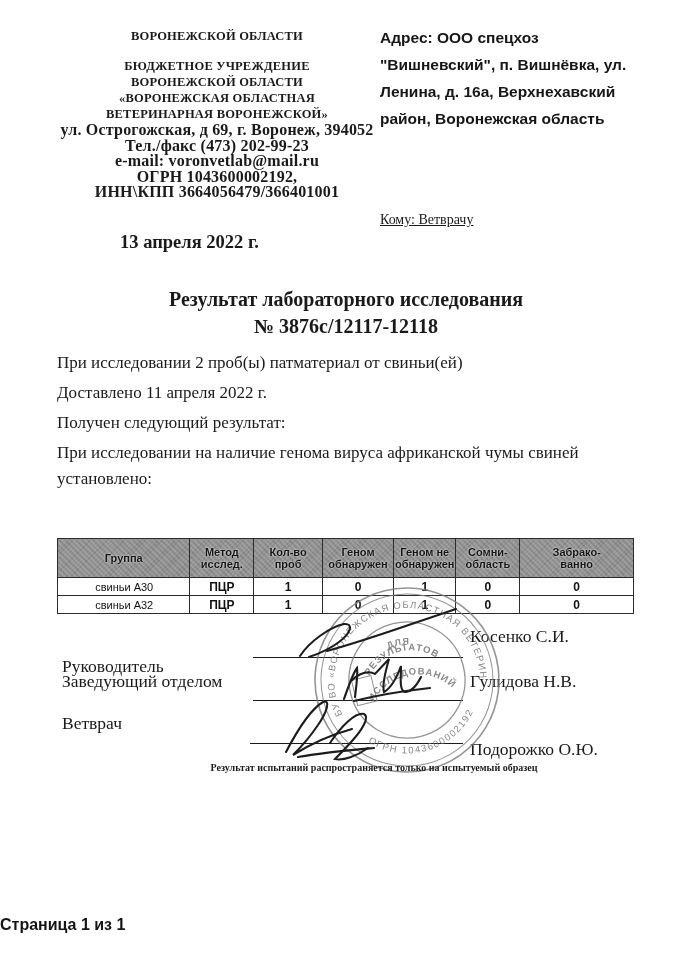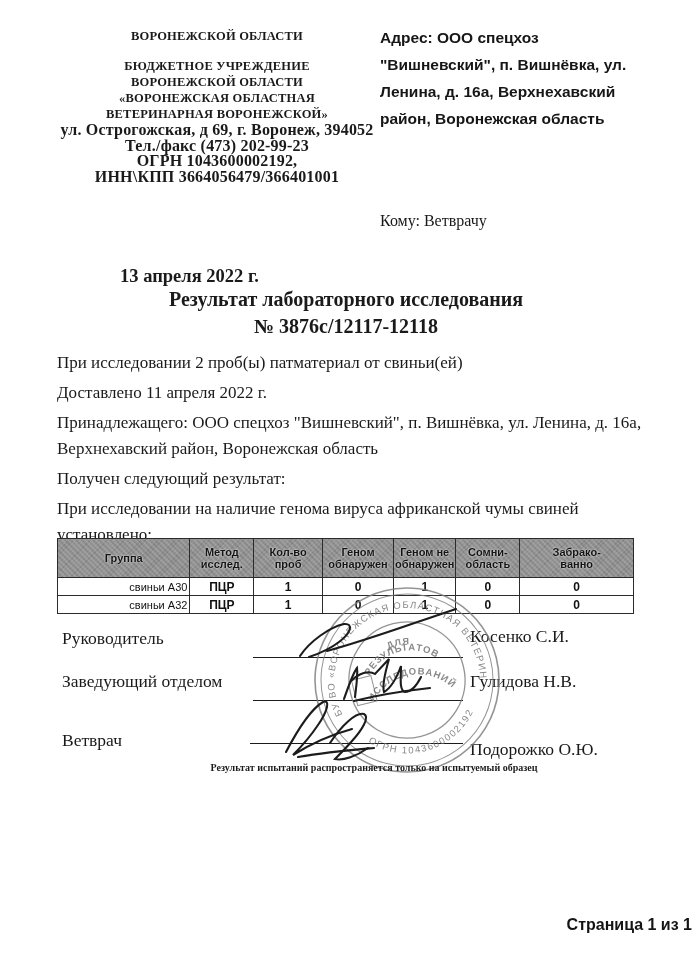--- a/index.html
+++ b/index.html
@@ -24,22 +24,22 @@
   }
   .org-block .gap{height:14px;}
   .org-block .contact{font-size:16px;line-height:15.5px;}
 
   .addr-block{
     left:380px;top:24px;width:268px;
     font-family:"Liberation Sans", sans-serif;
     font-size:15.5px;font-weight:600;
     line-height:27px;color:#161616;
   }
-  .to-line{left:380px;top:212px;font-size:16px;}
-  .date-line{left:120px;top:232px;font-size:18.5px;font-weight:bold;margin-top:34px;}
+  .to-line{left:380px;top:212px;font-size:14px;text-decoration:underline;}
+  .date-line{left:120px;top:232px;font-size:18.5px;font-weight:bold;}
 
   
   .title{left:0;top:286px;width:692px;text-align:center;font-weight:bold;font-size:20px;line-height:27px;}
 
   
   .body-text{left:57px;top:350px;width:592px;font-size:17px;line-height:26px;}
   .body-text p{margin:0 0 4px 0;}
 
   
   .result-table{left:57px;top:538px;width:577px;}
@@ -53,31 +53,31 @@
     color:#141414;
     font-size:11px;font-weight:bold;
     text-shadow:0 0 2px rgba(255,255,255,.95);
     white-space:pre-line;
     padding:2px 1px;height:34px;vertical-align:middle;
   }
   tbody td{
     font-size:12px;font-weight:bold;text-align:center;
     height:17px;padding:0 2px;color:#111;
   }
-  tbody td.group{font-size:11px;font-weight:normal;text-align:right;padding-left:3px;}
+  tbody td.group{font-size:11px;font-weight:normal;text-align:center;padding-left:3px;}
 
   
   .sig-role{font-size:17.5px;}
   .sig-name{font-size:17.5px;}
   .sig-line{height:0;border-top:1.6px solid #1b1b1b;}
 
   
   .footnote{left:0;top:762px;width:692px;text-align:center;font-weight:bold;font-size:10px;margin-left:28px;}
   .page-label{
-    left:0;top:916px;width:692px;text-align:right;
+    left:0;top:916px;width:692px;text-align:left;
     font-family:"Liberation Sans", sans-serif;
     font-size:16px;font-weight:600;color:#141414;
   }
 
   
   .overlay{left:0;top:0;width:692px;height:968px;pointer-events:none;}
   .stamp-stroke{fill:none;stroke:#7c7c7c;opacity:.82;}
   .stamp-text{fill:#747474;opacity:.85;font-family:"Liberation Sans", sans-serif;}
   .ink{fill:none;stroke:#1c1c1c;stroke-width:2.1;stroke-linecap:round;}
 </style>
@@ -86,37 +86,37 @@
 
 <div class="abs org-block">
   <div>ВОРОНЕЖСКОЙ ОБЛАСТИ</div>
   <div class="gap"></div>
   <div>БЮДЖЕТНОЕ УЧРЕЖДЕНИЕ</div>
   <div>ВОРОНЕЖСКОЙ ОБЛАСТИ</div>
   <div>«ВОРОНЕЖСКАЯ ОБЛАСТНАЯ</div>
   <div>ВЕТЕРИНАРНАЯ ВОРОНЕЖСКОЙ»</div>
   <div class="contact">ул. Острогожская, д 69, г. Воронеж, 394052</div>
   <div class="contact">Тел./факс  (473) 202-99-23</div>
+  <div class="contact">e-mail: voronvetlab@mail.ru</div>
   <div class="contact">ОГРН 1043600002192,</div>
   <div class="contact">ИНН\КПП 3664056479/366401001</div>
 </div>
 
 <div class="abs addr-block">Адрес: ООО спецхоз "Вишневский", п. Вишнёвка, ул. Ленина, д. 16а, Верхнехавский район, Воронежская область</div>
 <div class="abs to-line">Кому: Ветврачу</div>
 <div class="abs date-line">13 апреля 2022 г.</div>
 
 <div class="abs title">
   <div>Результат лабораторного исследования</div>
   <div>№ 3876с/12117-12118</div>
 </div>
 
 <div class="abs body-text">
   <p>При исследовании 2 проб(ы) патматериал от свиньи(ей)</p>
   <p>Доставлено 11 апреля 2022 г.</p>
-  <p>Принадлежащего: ООО спецхоз "Вишневский", п. Вишнёвка, ул. Ленина, д. 16а, Верхнехавский район, Воронежская область</p>
   <p>Получен следующий результат:</p>
   <p>При исследовании на наличие генома вируса африканской чумы свиней установлено:</p>
 </div>
 
 <div class="abs result-table">
   <table>
     <colgroup>
       <col style="width:133px">
         <col style="width:64px">
         <col style="width:69px">
@@ -157,29 +157,29 @@
         <td>1</td>
         <td>0</td>
         <td>1</td>
         <td>0</td>
         <td>0</td>
       </tr>
     </tbody>
   </table>
 </div>
 
-<div class="abs sig-role" style="left:62px;top:628px;">Руководитель</div>
+<div class="abs sig-role" style="left:62px;top:656px;">Руководитель</div>
 <div class="abs sig-name" style="left:470px;top:626px;">Косенко С.И.</div>
 <div class="abs sig-line" style="left:253px;top:657px;width:210px;"></div>
 
 <div class="abs sig-role" style="left:62px;top:671px;">Заведующий отделом</div>
 <div class="abs sig-name" style="left:470px;top:671px;">Гулидова Н.В.</div>
 <div class="abs sig-line" style="left:253px;top:700px;width:210px;"></div>
 
-<div class="abs sig-role" style="left:62px;top:730px;text-align:center;">Ветврач</div>
+<div class="abs sig-role" style="left:62px;top:713px;text-align:center;">Ветврач</div>
 <div class="abs sig-name" style="left:470px;top:739px;">Подорожко О.Ю.</div>
 <div class="abs sig-line" style="left:250px;top:743px;width:213px;"></div>
 
 <svg class="abs overlay" viewBox="0 0 692 968" xmlns="http://www.w3.org/2000/svg">
   <g transform="translate(407,680) rotate(-14)">
     <circle class="stamp-stroke" r="92" stroke-width="1.6"></circle>
     <circle class="stamp-stroke" r="86" stroke-width="1"></circle>
     <circle class="stamp-stroke" r="58" stroke-width="1.3"></circle>
     <rect class="stamp-stroke" x="-54" y="-13" width="20" height="26" stroke-width="1"></rect>
     <defs>

